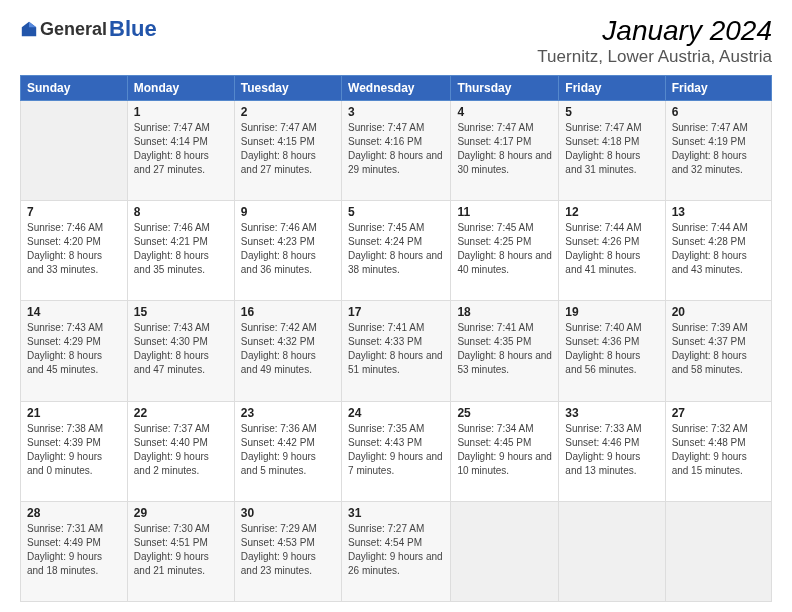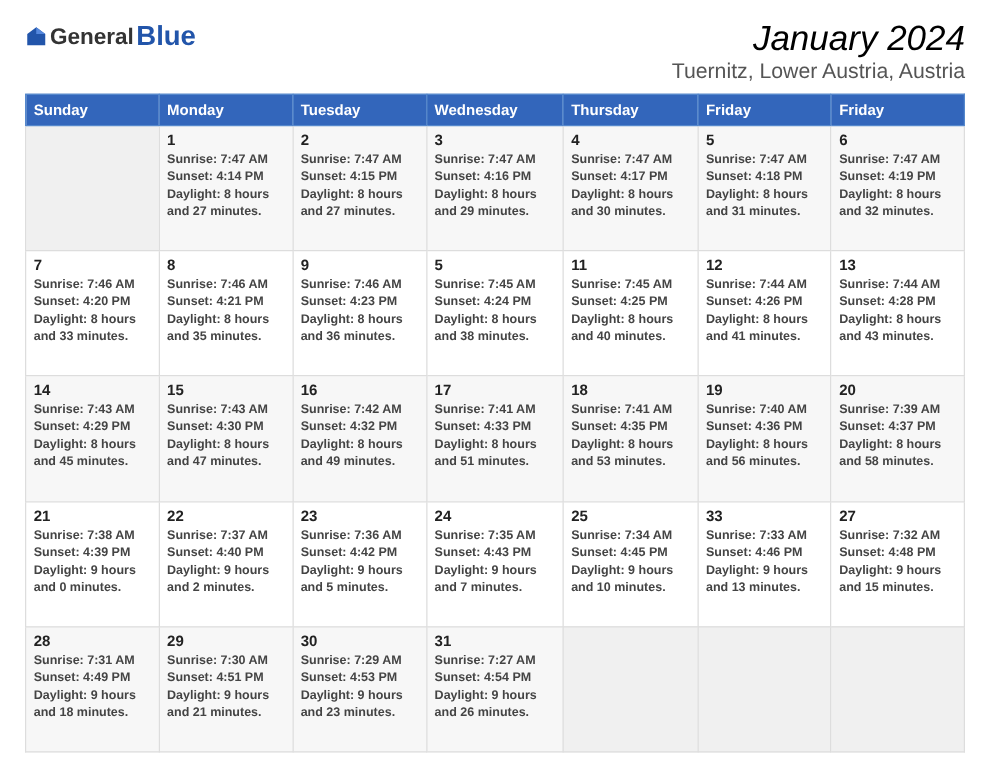--- a/index.html
+++ b/index.html
@@ -95,21 +95,20 @@
       font-size: 12px;
       font-weight: bold;
       color: #222;
       display: block;
       margin-bottom: 2px;
     }
     .day-detail {
       font-size: 10px;
       color: #444;
       line-height: 1.4;
-      font-weight: bold;
     }
   </style>
 </head>
 <body>
 
 <div class="page">
   <div class="header">
     <div class="logo">
       <div class="logo-text">
         <svg class="logo-icon" viewBox="0 0 20 20">

